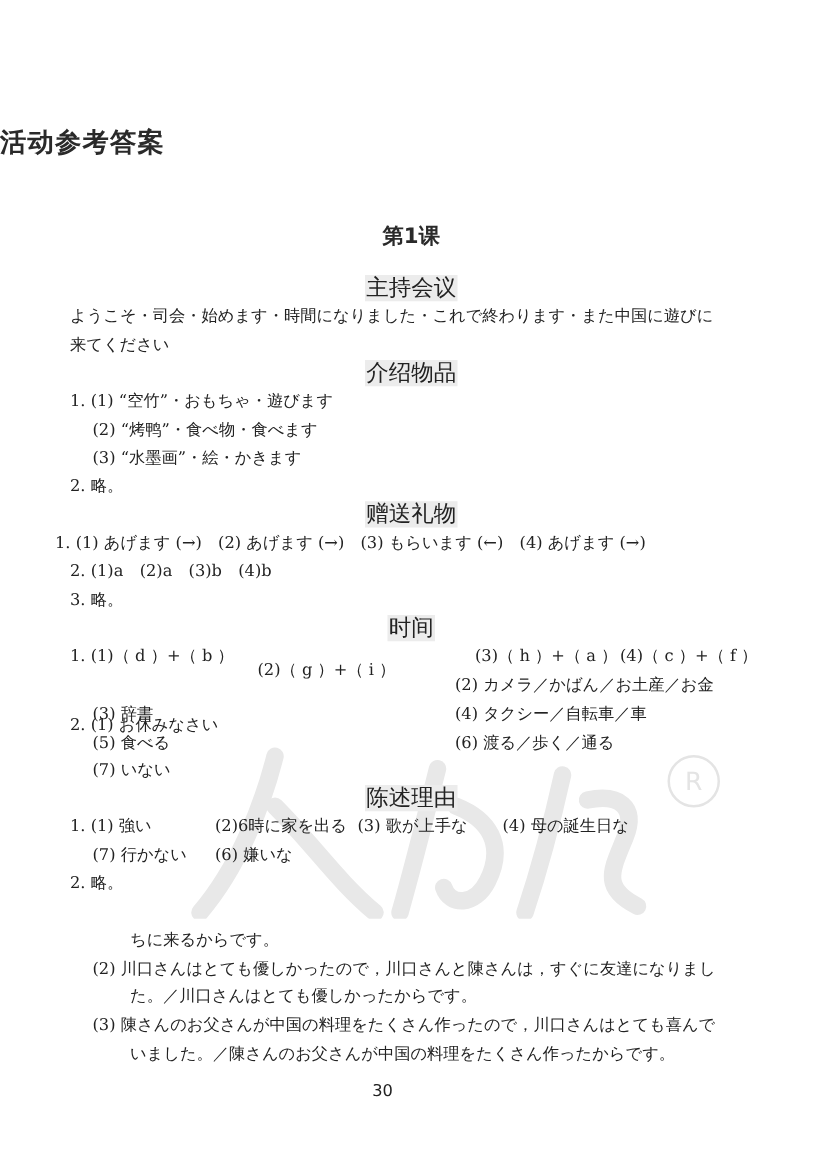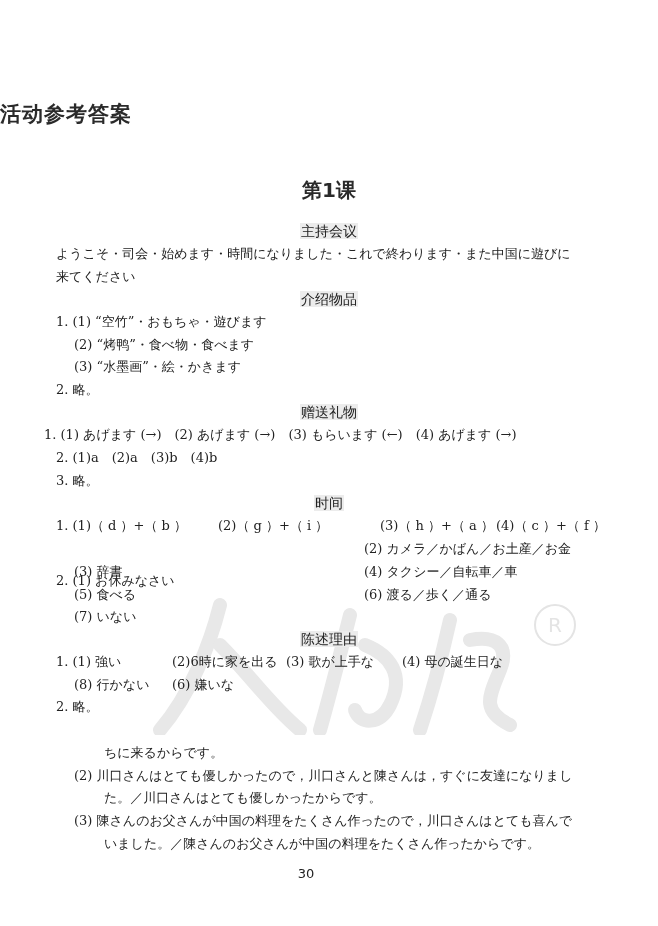--- a/index.html
+++ b/index.html
@@ -14,25 +14,25 @@
       pointer-events: none;
     }
     .title {
       position: absolute; left: 0; width: 658px; top: 100px; text-align: left;
       font-family: "DejaVu Sans", "Liberation Sans", sans-serif;
       font-size: 21px; font-weight: bold; color: #2a2a2a; letter-spacing: 1px;
     }
     .lesson {
       position: absolute; left: 0; width: 658px; top: 177px; text-align: center;
       font-family: "DejaVu Sans", "Liberation Sans", sans-serif;
-      font-size: 20px; font-weight: bold; color: #2a2a2a;
+      font-size: 17px; font-weight: bold; color: #2a2a2a;
     }
     .heading {
       position: absolute; left: 0; width: 658px; text-align: center;
-      font-size: 14px; line-height: 18px;
+      font-size: 18px; line-height: 18px;
     }
     .heading span { background: #ececec; padding: 0 1px; }
     .line {
       position: absolute; font-size: 13px; line-height: 18px; white-space: nowrap;
     }
     .pageno {
       position: absolute; left: 0; width: 612px; top: 866px; text-align: center;
       font-family: "DejaVu Sans", "Liberation Sans", sans-serif; font-size: 13px;
     }
   </style>
@@ -67,37 +67,37 @@
   <div class="line" style="left:74px; top:358px;">(3) “水墨画”・絵・かきます</div>
   <div class="line" style="left:56px; top:381px;">2. 略。</div>
 
   <div class="heading" style="top:403px;"><span>赠送礼物</span></div>
   <div class="line" style="left:44px; top:426px;">1. (1) あげます (→)　(2) あげます (→)　(3) もらいます (←)　(4) あげます (→)</div>
   <div class="line" style="left:56px; top:449px;">2. (1)a　(2)a　(3)b　(4)b</div>
   <div class="line" style="left:56px; top:472px;">3. 略。</div>
 
   <div class="heading" style="top:494px;"><span>时间</span></div>
   <div class="line" style="left:56px; top:517px;">1. (1)（ d ）+（ b ）</div>
-  <div class="line" style="left:206px; top:517px;margin-left:12px;">(2)（ g ）+（ i ）</div>
+  <div class="line" style="left:206px; top:528px;">(2)（ g ）+（ i ）</div>
   <div class="line" style="left:364px; top:517px;margin-left:16px;">(3)（ h ）+（ a ）</div>
   <div class="line" style="left:496px; top:517px;">(4)（ c ）+（ f ）</div>
   <div class="line" style="left:56px; top:572px;">2. (1) お休みなさい</div>
   <div class="line" style="left:364px; top:540px;">(2) カメラ／かばん／お土産／お金</div>
   <div class="line" style="left:74px; top:563px;">(3) 辞書</div>
   <div class="line" style="left:364px; top:563px;">(4) タクシー／自転車／車</div>
   <div class="line" style="left:74px; top:586px;">(5) 食べる</div>
   <div class="line" style="left:364px; top:586px;">(6) 渡る／歩く／通る</div>
   <div class="line" style="left:74px; top:608px;">(7) いない</div>
 
   <div class="heading" style="top:630px;"><span>陈述理由</span></div>
   <div class="line" style="left:56px; top:653px;">1. (1) 強い</div>
   <div class="line" style="left:172px; top:653px;">(2)6時に家を出る</div>
   <div class="line" style="left:286px; top:653px;">(3) 歌が上手な</div>
   <div class="line" style="left:402px; top:653px;">(4) 母の誕生日な</div>
-  <div class="line" style="left:74px; top:676px;">(8) 行かない</div>
+  <div class="line" style="left:74px; top:676px;">(7) 行かない</div>
   <div class="line" style="left:172px; top:676px;">(6) 嫌いな</div>
   <div class="line" style="left:56px; top:698px;">2. 略。</div>
   <div class="line" style="left:104px; top:744px;">ちに来るからです。</div>
   <div class="line" style="left:74px; top:767px;">(2) 川口さんはとても優しかったので，川口さんと陳さんは，すぐに友達になりまし</div>
   <div class="line" style="left:104px; top:789px;">た。／川口さんはとても優しかったからです。</div>
   <div class="line" style="left:74px; top:812px;">(3) 陳さんのお父さんが中国の料理をたくさん作ったので，川口さんはとても喜んで</div>
   <div class="line" style="left:104px; top:835px;">いました。／陳さんのお父さんが中国の料理をたくさん作ったからです。</div>
 
   <div class="pageno">30</div>
 </div>

